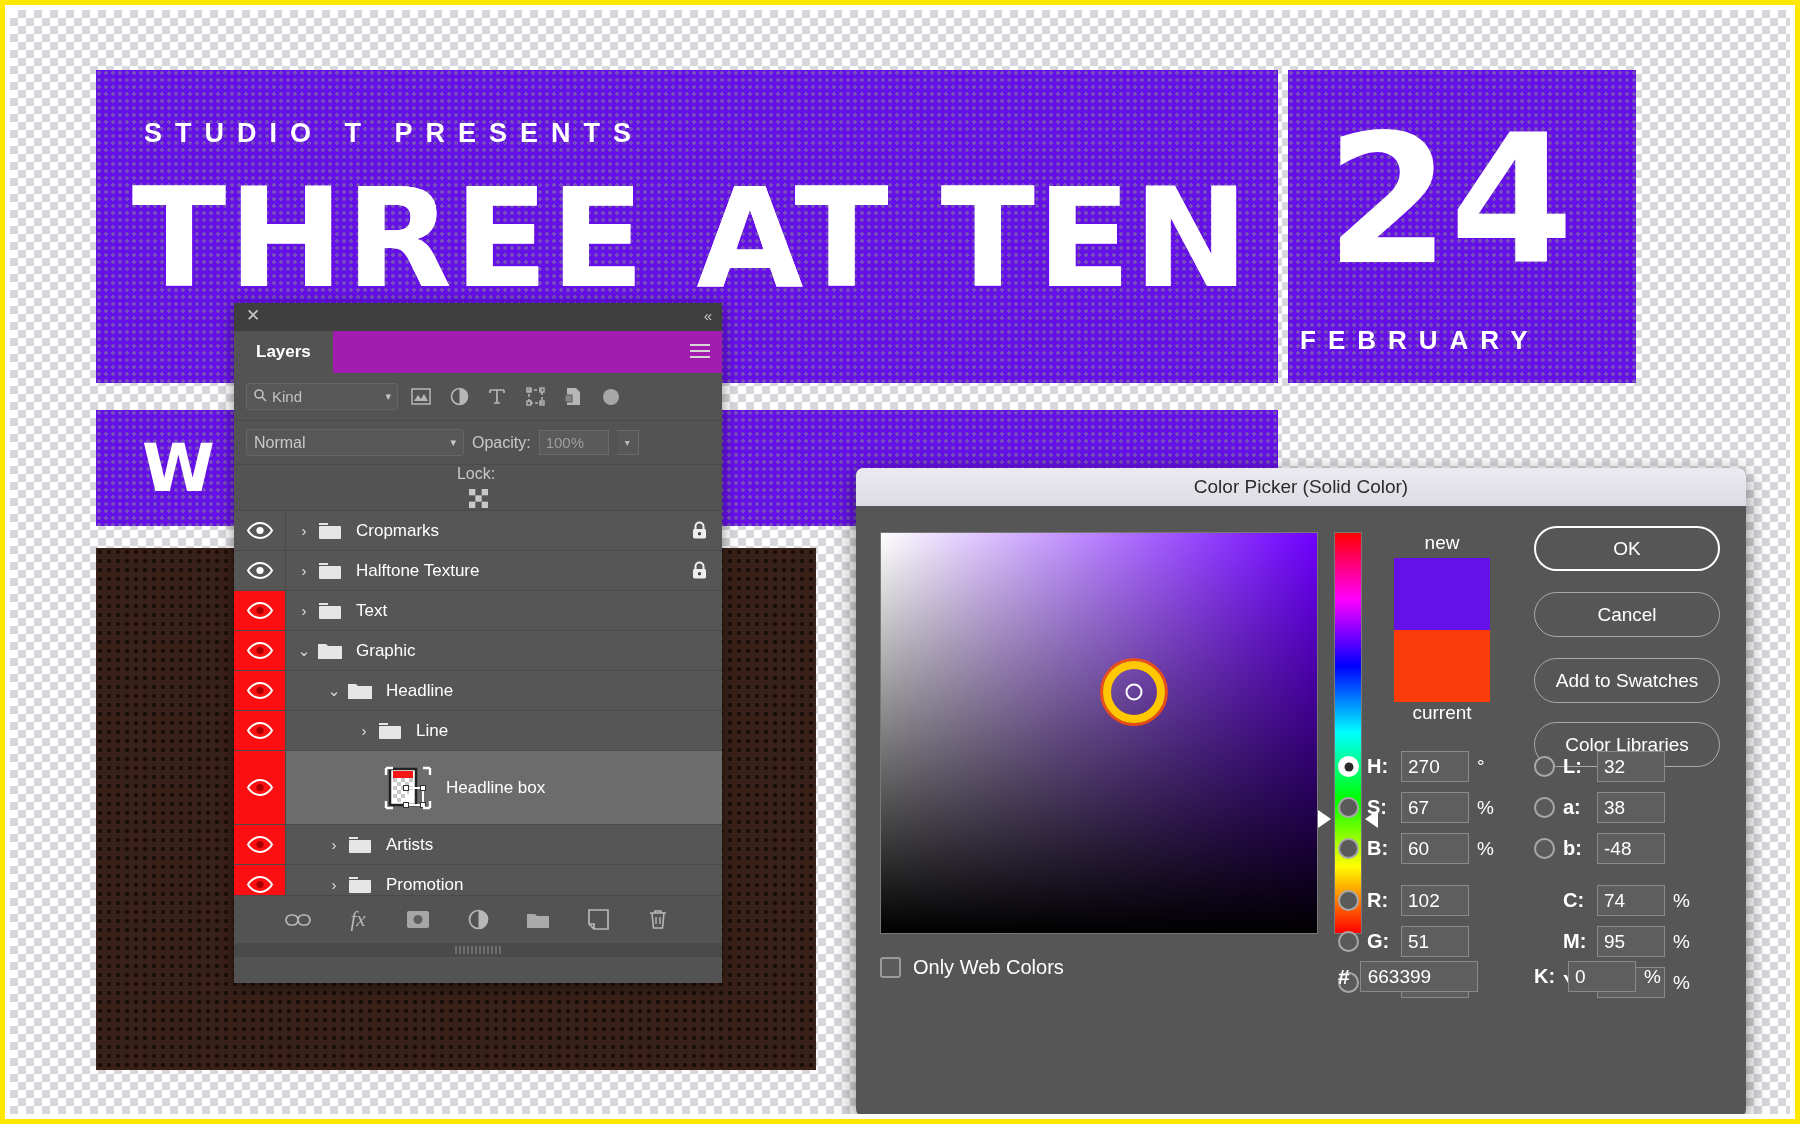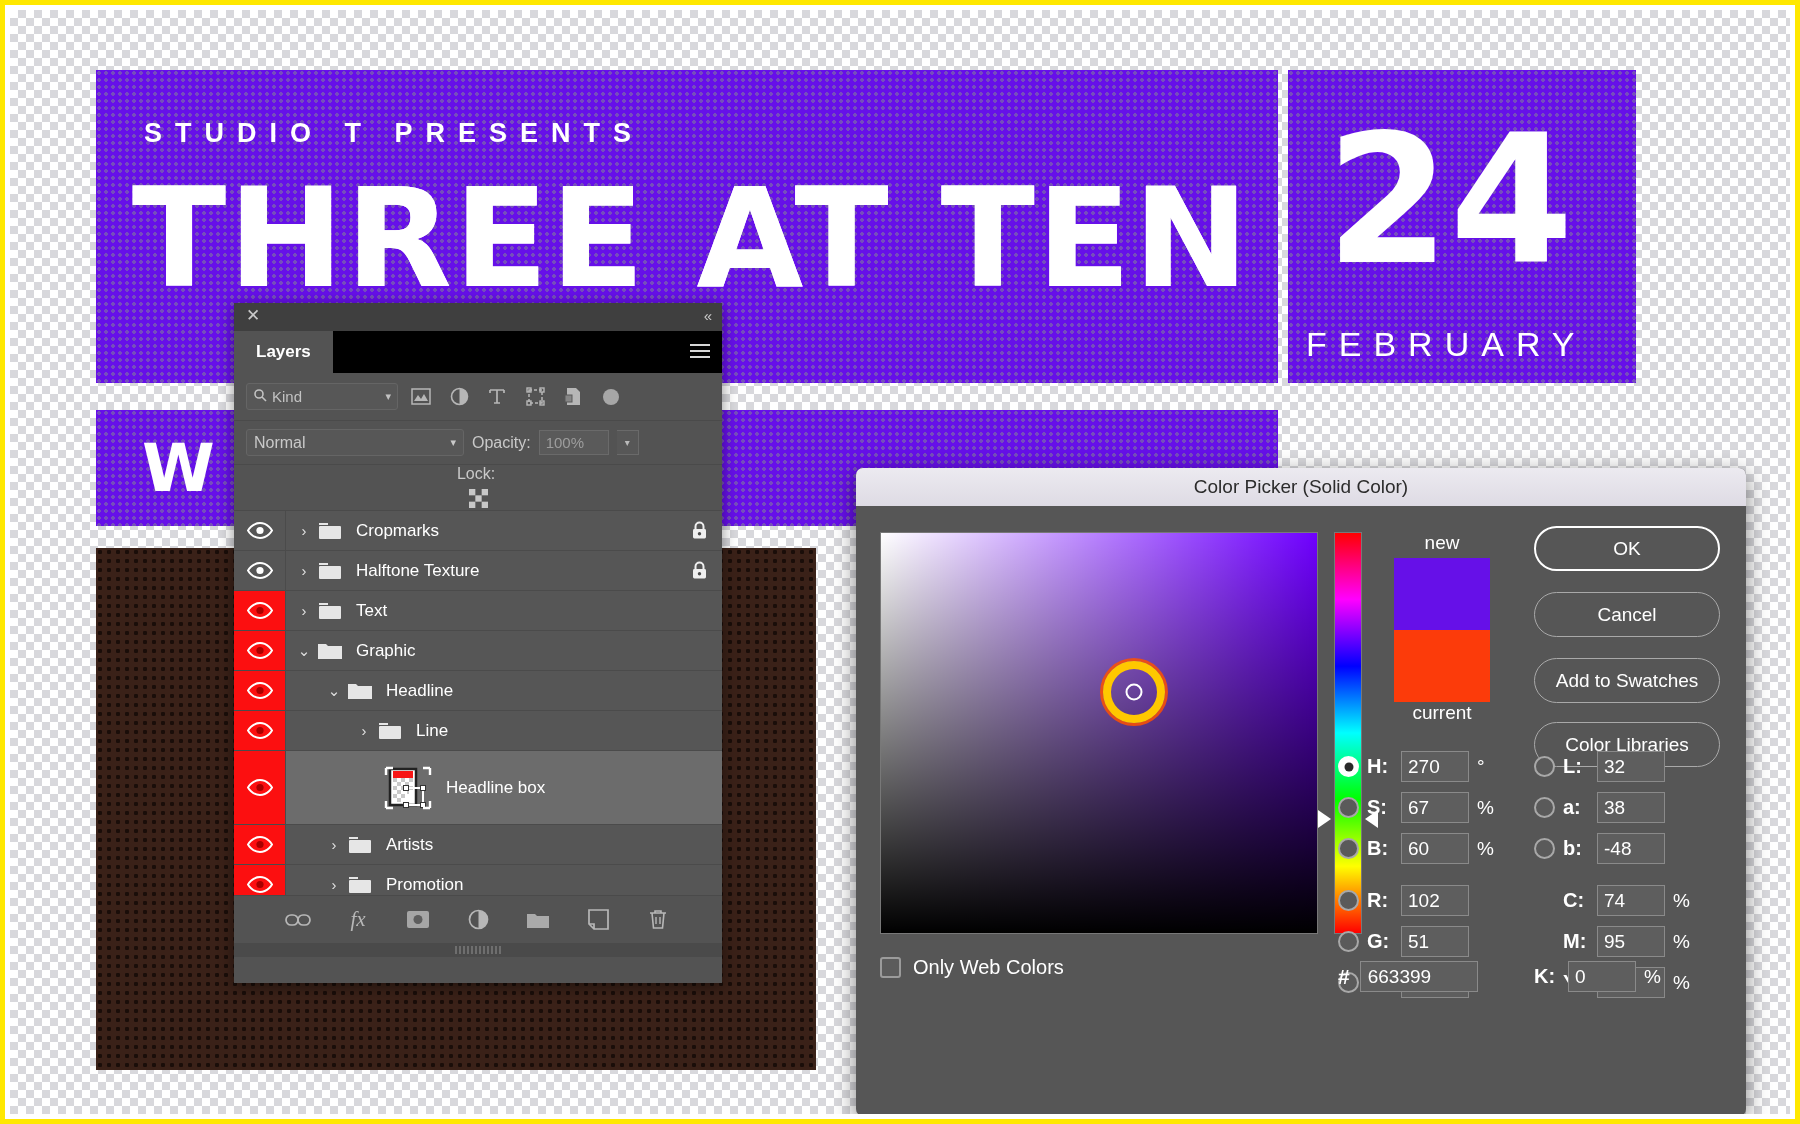--- a/index.html
+++ b/index.html
@@ -96,23 +96,23 @@
     font-weight: 900;
     font-family: "DejaVu Sans", sans-serif;
   }
   #date-num {
     left: 38px; top: 42px;
     font-size: 178px; line-height: 1;
     font-weight: 900;
     font-family: "DejaVu Sans", sans-serif;
   }
   #date-month {
-    left: 18px; top: 255px;
-    font-size: 34px; letter-spacing: 12px;
-    font-weight: normal;
+    left: 12px; top: 255px;
+    font-size: 26px; letter-spacing: 12px;
+    font-weight: bold;
   }
   .dotmask {
     position: absolute; inset: 0;
     pointer-events: none;
   }
 
   
   #layers-panel {
     position: absolute;
     left: 224px; top: 293px;
@@ -131,21 +131,21 @@
     width: 18px; height: 18px;
     color: #c9c9c9; font-size: 17px; line-height: 18px; text-align: center;
     cursor: pointer;
   }
   #panel-collapse {
     position: absolute; right: 10px; top: 4px;
     color: #c9c9c9; font-size: 15px; line-height: 18px;
     cursor: pointer;
   }
   #panel-tabbar {
-    height: 42px; background: #000000;
+    height: 42px; background: #a21caf;
     display: flex; align-items: stretch;
     position: relative;
   }
   #tab-layers {
     background: #535353;
     padding: 0 22px;
     display: flex; align-items: center;
     font-weight: bold; color: #ffffff; font-size: 17px;
     cursor: pointer;
   }

